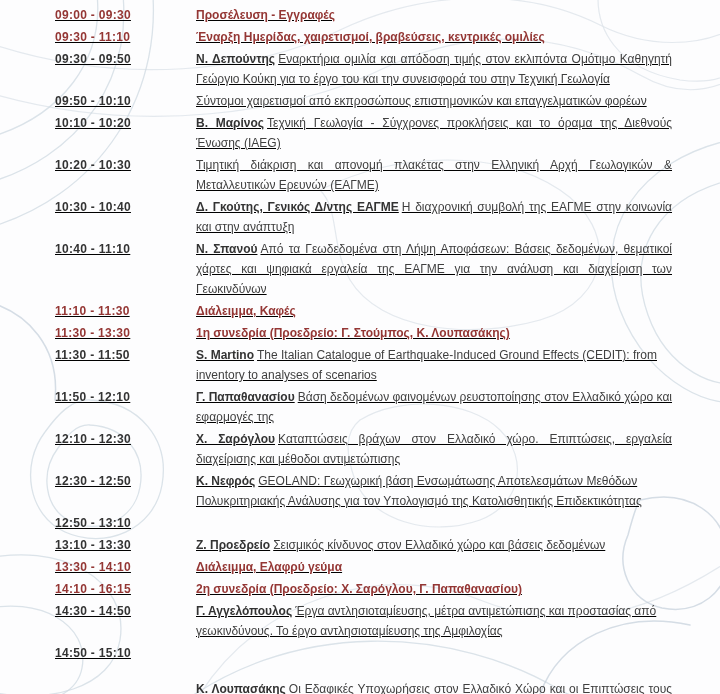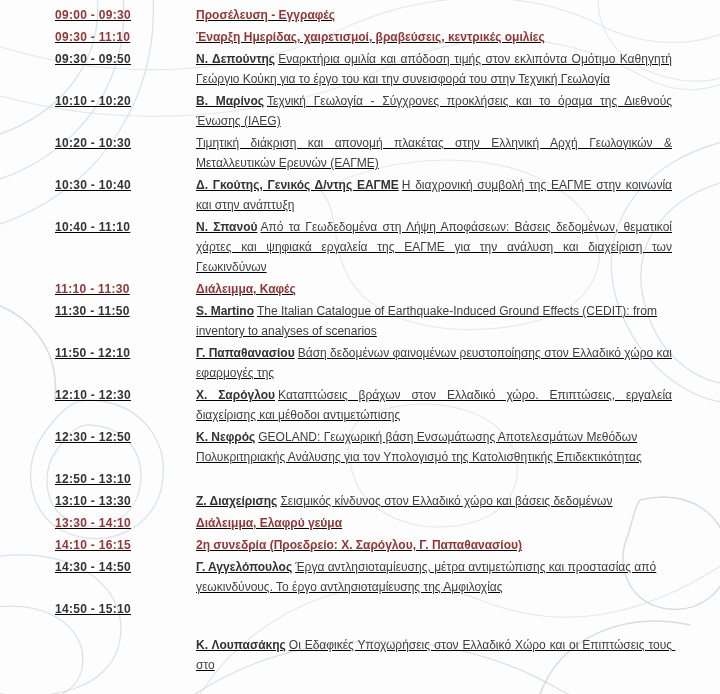--- a/index.html
+++ b/index.html
@@ -108,39 +108,47 @@
       <span class="content"><span class="text">Προσέλευση - Εγγραφές</span></span>
     </div>
     <div class="row highlight">
       <span class="time">09:30 - 11:10</span>
       <span class="content"><span class="text">Έναρξη Ημερίδας, χαιρετισμοί, βραβεύσεις, κεντρικές ομιλίες</span></span>
     </div>
     <div class="row justify">
       <span class="time">09:30 - 09:50</span>
       <span class="content"><b class="speaker">Ν. Δεπούντης</b><span class="text">Εναρκτήρια ομιλία και απόδοση τιμής στον εκλιπόντα Ομότιμο Καθηγητή Γεώργιο Κούκη για το έργο του και την συνεισφορά του στην Τεχνική Γεωλογία</span></span>
     </div>
+    <div class="row">
+      <span class="time">09:50 - 10:10</span>
+      <span class="content"><span class="text">Σύντομοι χαιρετισμοί από εκπροσώπους επιστημονικών και επαγγελματικών φορέων</span></span>
+    </div>
     <div class="row justify">
       <span class="time">10:10 - 10:20</span>
       <span class="content"><b class="speaker">Β. Μαρίνος</b><span class="text">Τεχνική Γεωλογία - Σύγχρονες προκλήσεις και το όραμα της Διεθνούς  Ένωσης (IAEG)</span></span>
     </div>
     <div class="row justify">
       <span class="time">10:20 - 10:30</span>
       <span class="content"><span class="text">Τιμητική διάκριση και απονομή πλακέτας στην Ελληνική Αρχή Γεωλογικών &amp; Μεταλλευτικών Ερευνών (ΕΑΓΜΕ)</span></span>
     </div>
     <div class="row justify">
       <span class="time">10:30 - 10:40</span>
       <span class="content"><b class="speaker">Δ. Γκούτης, Γενικός Δ/ντης ΕΑΓΜΕ</b><span class="text">Η διαχρονική συμβολή της ΕΑΓΜΕ στην κοινωνία και στην ανάπτυξη</span></span>
     </div>
     <div class="row justify">
       <span class="time">10:40 - 11:10</span>
       <span class="content"><b class="speaker">Ν. Σπανού</b><span class="text">Από τα Γεωδεδομένα στη Λήψη Αποφάσεων: Βάσεις δεδομένων, θεματικοί χάρτες και ψηφιακά εργαλεία της ΕΑΓΜΕ για την ανάλυση και διαχείριση των Γεωκινδύνων</span></span>
     </div>
     <div class="row highlight">
       <span class="time">11:10 - 11:30</span>
       <span class="content"><span class="text">Διάλειμμα, Καφές</span></span>
+    </div>
+    <div class="row highlight">
+      <span class="time">11:30 - 13:30</span>
+      <span class="content"><span class="text">1η συνεδρία (Προεδρείο: Γ. Στούμπος, Κ. Λουπασάκης)</span></span>
     </div>
     <div class="row">
       <span class="time">11:30 - 11:50</span>
       <span class="content"><b class="speaker">S. Martino</b><span class="text">The Italian Catalogue of Earthquake-Induced Ground Effects (CEDIT): from
 inventory to analyses of scenarios</span></span>
     </div>
     <div class="row justify">
       <span class="time">11:50 - 12:10</span>
       <span class="content"><b class="speaker">Γ. Παπαθανασίου</b><span class="text">Βάση δεδομένων φαινομένων ρευστοποίησης στον Ελλαδικό χώρο και εφαρμογές της</span></span>
     </div>
@@ -151,21 +159,21 @@
     <div class="row">
       <span class="time">12:30 - 12:50</span>
       <span class="content"><b class="speaker">Κ. Νεφρός</b><span class="text">GEOLAND: Γεωχωρική βάση Ενσωμάτωσης Αποτελεσμάτων Μεθόδων
 Πολυκριτηριακής Ανάλυσης για τον Υπολογισμό της Κατολισθητικής Επιδεκτικότητας</span></span>
     </div>
     <div class="row">
       <span class="time">12:50 - 13:10</span>
     </div>
     <div class="row">
       <span class="time">13:10 - 13:30</span>
-      <span class="content"><b class="speaker">Ζ. Διαχείρισης</b><span class="text">Σεισμικός κίνδυνος στον Ελλαδικό χώρο και βάσεις δεδομένων</span></span>
+      <span class="content"><b class="speaker">Ζ. Προεδρείο</b><span class="text">Σεισμικός κίνδυνος στον Ελλαδικό χώρο και βάσεις δεδομένων</span></span>
     </div>
     <div class="row highlight">
       <span class="time">13:30 - 14:10</span>
       <span class="content"><span class="text">Διάλειμμα, Ελαφρύ γεύμα</span></span>
     </div>
     <div class="row highlight">
       <span class="time">14:10 - 16:15</span>
       <span class="content"><span class="text">2η συνεδρία (Προεδρείο: Χ. Σαρόγλου, Γ. Παπαθανασίου)</span></span>
     </div>
     <div class="row">

